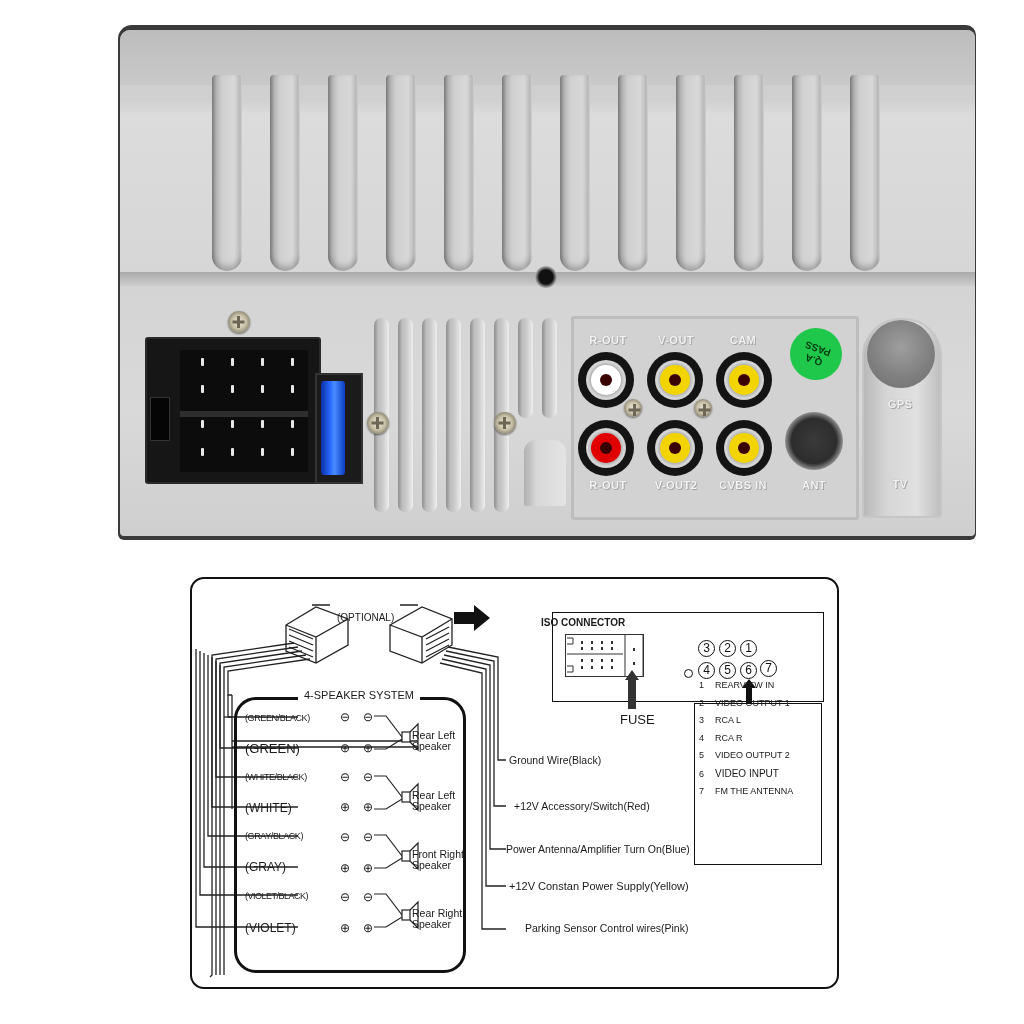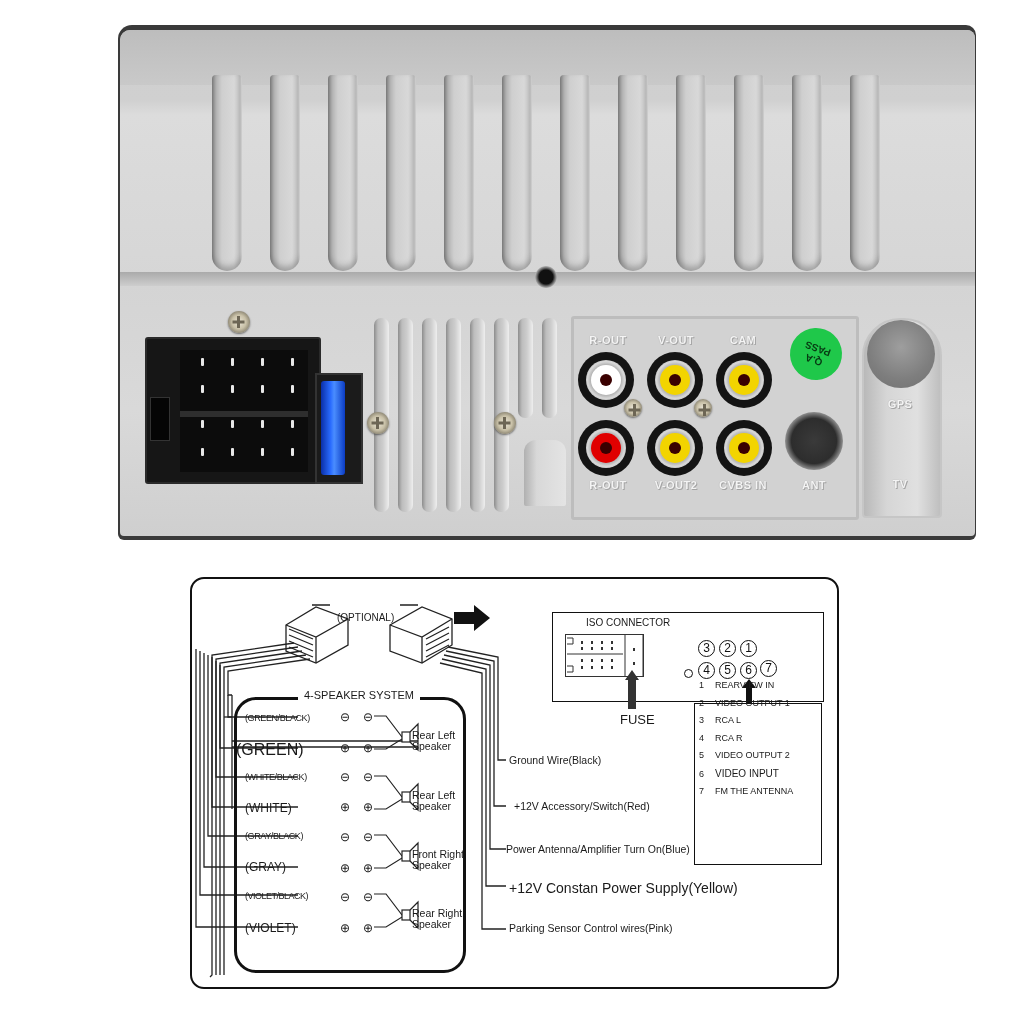--- a/index.html
+++ b/index.html
@@ -230,21 +230,21 @@
     </g>
   </g>
 </svg>
 
 <div class="abs txt" style="left:337px;top:612px;font-size:10px">(OPTIONAL)</div>
 
 <div class="abs spk-box"></div>
 <div class="abs txt" style="left:298px;top:689px;font-size:11px;background:#fff;padding:0 6px">4-SPEAKER SYSTEM</div>
 
 <div class="abs txt" style="left:245px;top:713px;font-size:9px;letter-spacing:-.4px">(GREEN/BLACK)</div>
-<div class="abs txt" style="left:236px;top:741px;font-size:16px">(GREEN)</div>
+<div class="abs txt" style="left:245px;top:741px;font-size:13px">(GREEN)</div>
 <div class="abs txt" style="left:245px;top:772px;font-size:9px;letter-spacing:-.4px">(WHITE/BLACK)</div>
 <div class="abs txt" style="left:245px;top:801px;font-size:12px">(WHITE)</div>
 <div class="abs txt" style="left:245px;top:831px;font-size:9px;letter-spacing:-.4px">(GRAY/BLACK)</div>
 <div class="abs txt" style="left:245px;top:860px;font-size:12px">(GRAY)</div>
 <div class="abs txt" style="left:245px;top:891px;font-size:9px;letter-spacing:-.5px">(VIOLET/BLACK)</div>
 <div class="abs txt" style="left:245px;top:921px;font-size:12px">(VIOLET)</div>
 
 <div class="abs txt" style="left:340px;top:710px;font-size:12px">⊖</div>
 <div class="abs txt" style="left:363px;top:710px;font-size:12px">⊖</div>
 <div class="abs txt" style="left:340px;top:741px;font-size:12px">⊕</div>
@@ -275,25 +275,25 @@
   <div>Speaker</div>
 </div>
 <div class="abs txt" style="left:412px;top:908px;font-size:10.5px;line-height:11px">
   <div>Rear Right</div>
   <div>Speaker</div>
 </div>
 
 <div class="abs txt" style="left:509px;top:754px;font-size:10.5px">Ground  Wire(Black)</div>
 <div class="abs txt" style="left:514px;top:800px;font-size:10.5px">+12V Accessory/Switch(Red)</div>
 <div class="abs txt" style="left:506px;top:843px;font-size:10.5px">Power Antenna/Amplifier Turn On(Blue)</div>
-<div class="abs txt" style="left:509px;top:880px;font-size:14px">+12V Constan Power Supply(Yellow)</div>
-<div class="abs txt" style="left:509px;top:922px;font-size:10.5px">Parking Sensor Control wires(Pink)</div>
+<div class="abs txt" style="left:509px;top:880px;font-size:11px">+12V Constan Power Supply(Yellow)</div>
+<div class="abs txt" style="left:525px;top:922px;font-size:10.5px">Parking Sensor Control wires(Pink)</div>
 
 <div class="abs iso-box"></div>
-<div class="abs txt" style="left:586px;top:617px;font-size:10px;font-weight:normal">ISO CONNECTOR</div>
+<div class="abs txt" style="left:541px;top:617px;font-size:10px;font-weight:bold">ISO CONNECTOR</div>
 <svg class="abs" style="left:565px;top:634px" width="85" height="80">
   <g fill="none" stroke="#333" stroke-width="1">
     <rect x="0.5" y="0.5" width="78" height="42"></rect>
     <rect x="60" y="0.5" width="18" height="42"></rect>
     <path d="M2,20 L58,20 M2,4 L8,4 L8,10 L2,10 M2,32 L8,32 L8,38 L2,38"></path>
   </g>
   <g fill="#333">
     <rect x="16" y="7" width="2" height="3"></rect>
       <rect x="26" y="7" width="2" height="3"></rect>
       <rect x="36" y="7" width="2" height="3"></rect>

